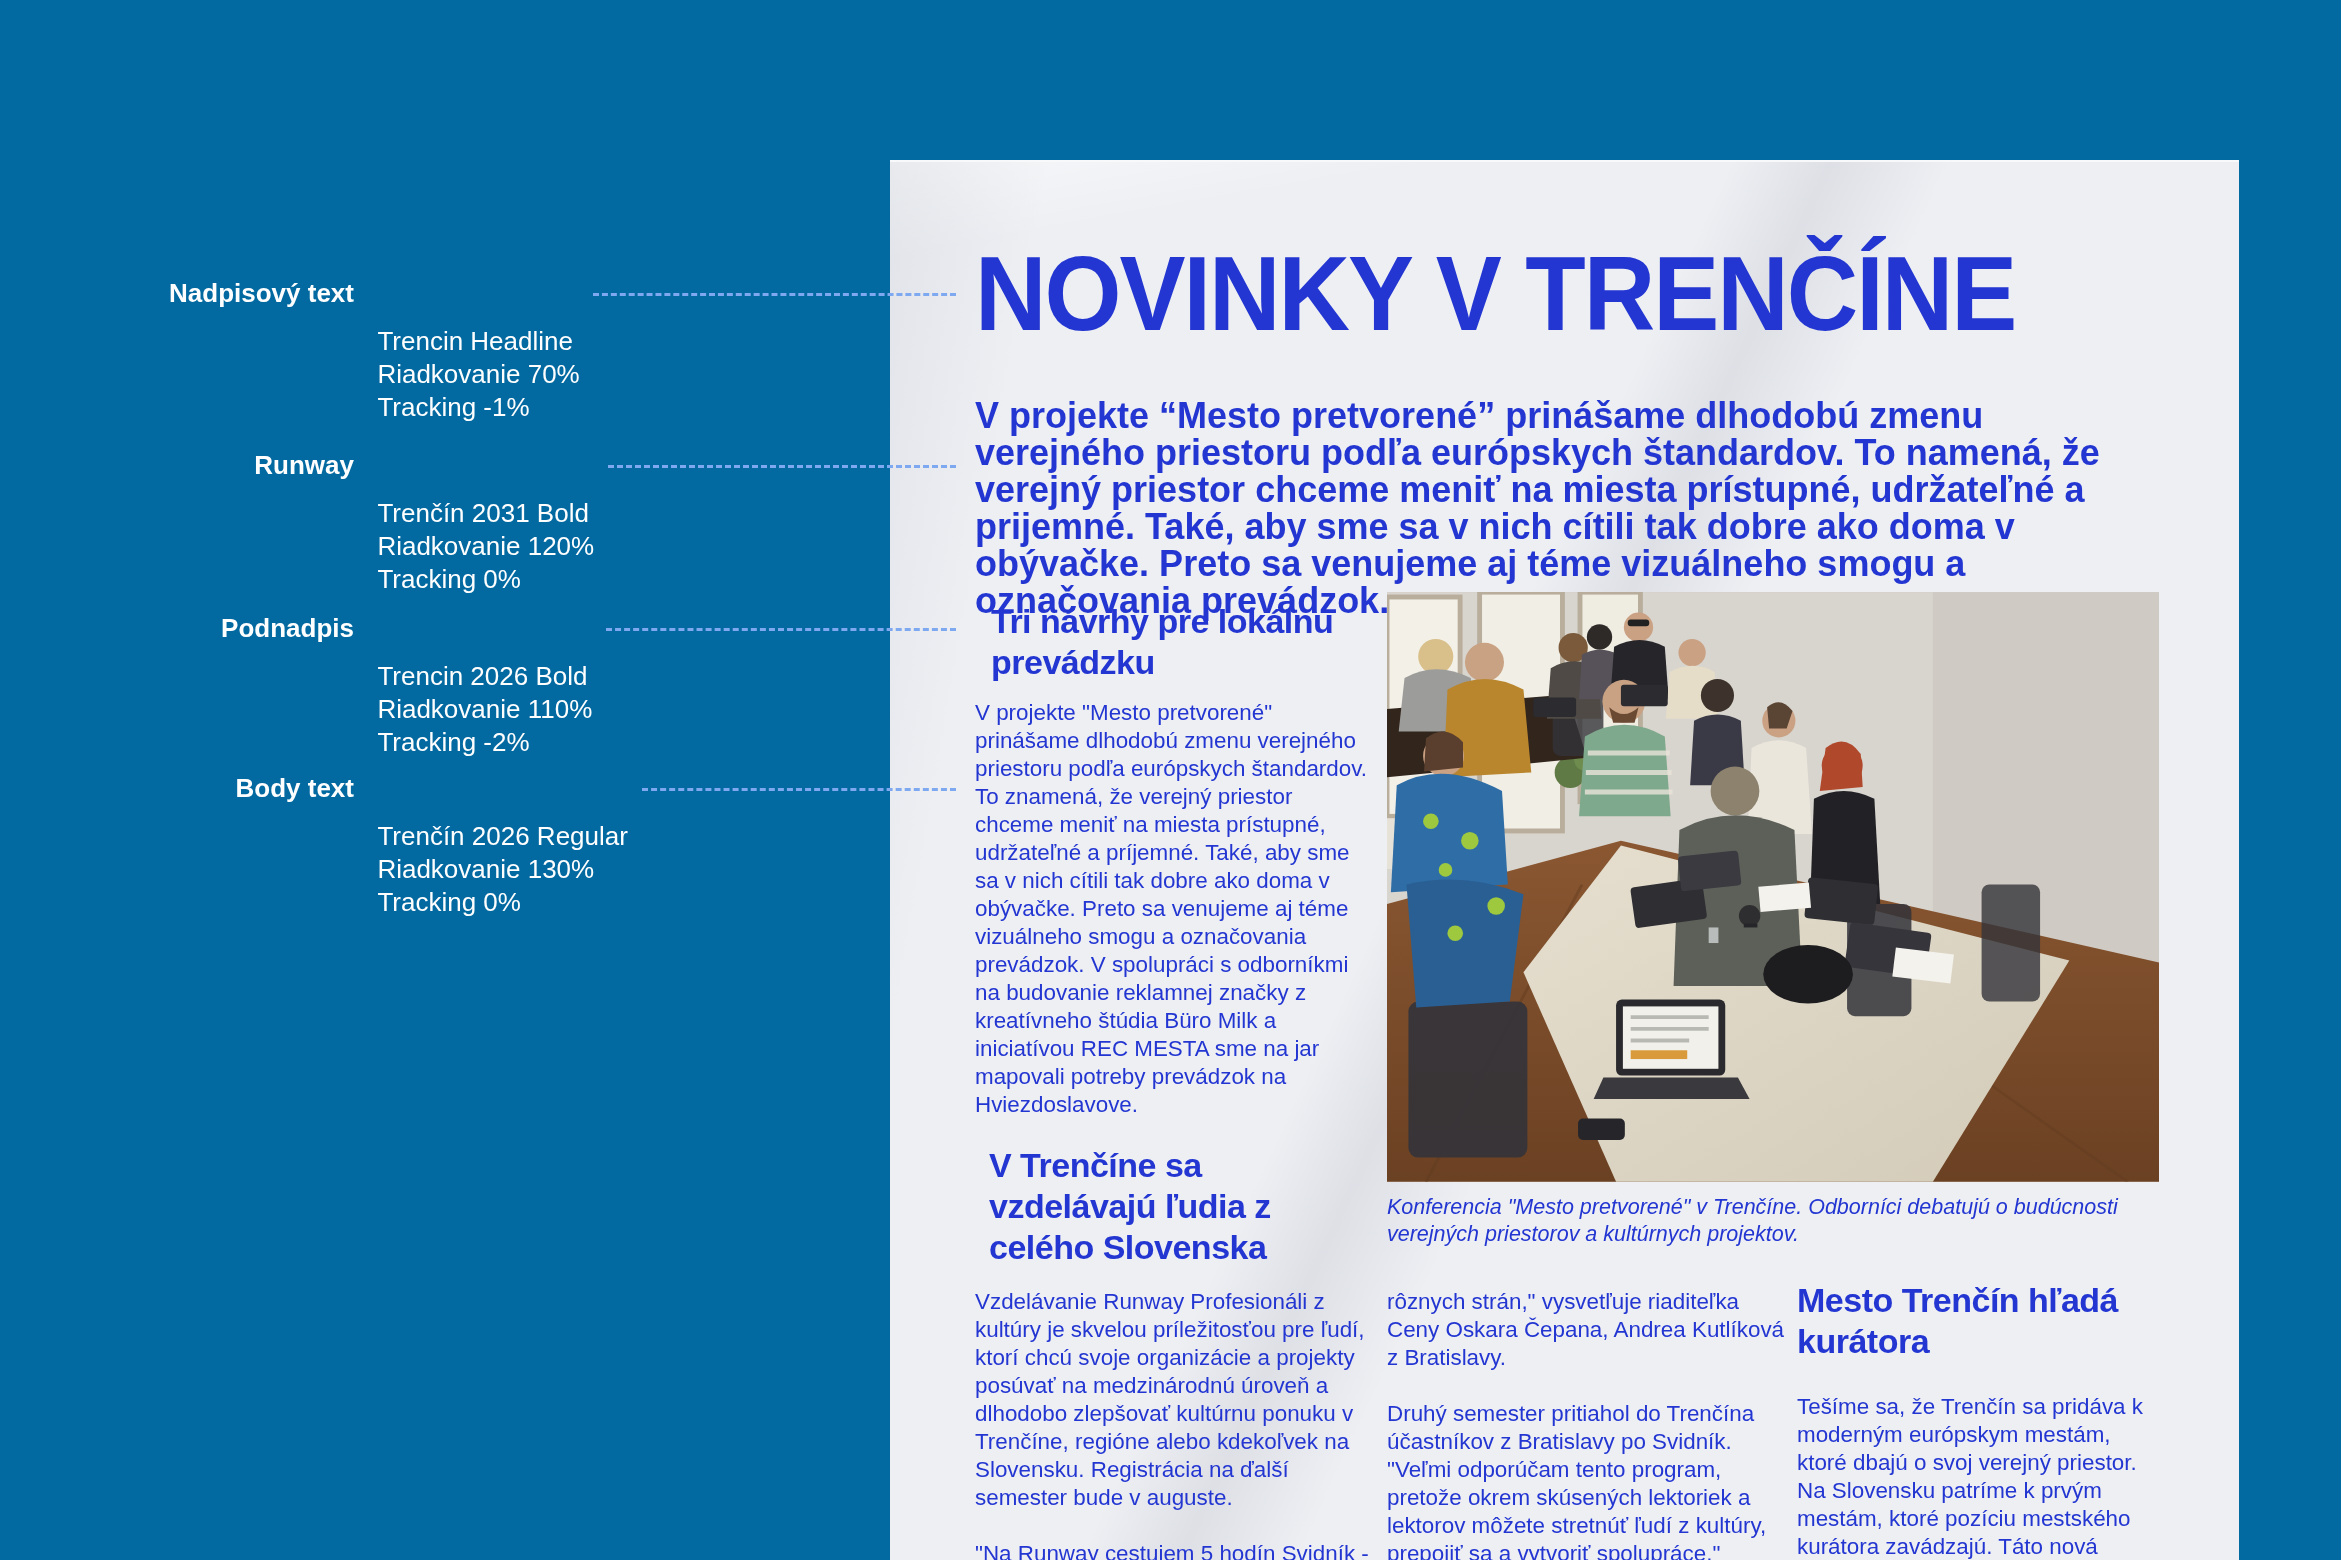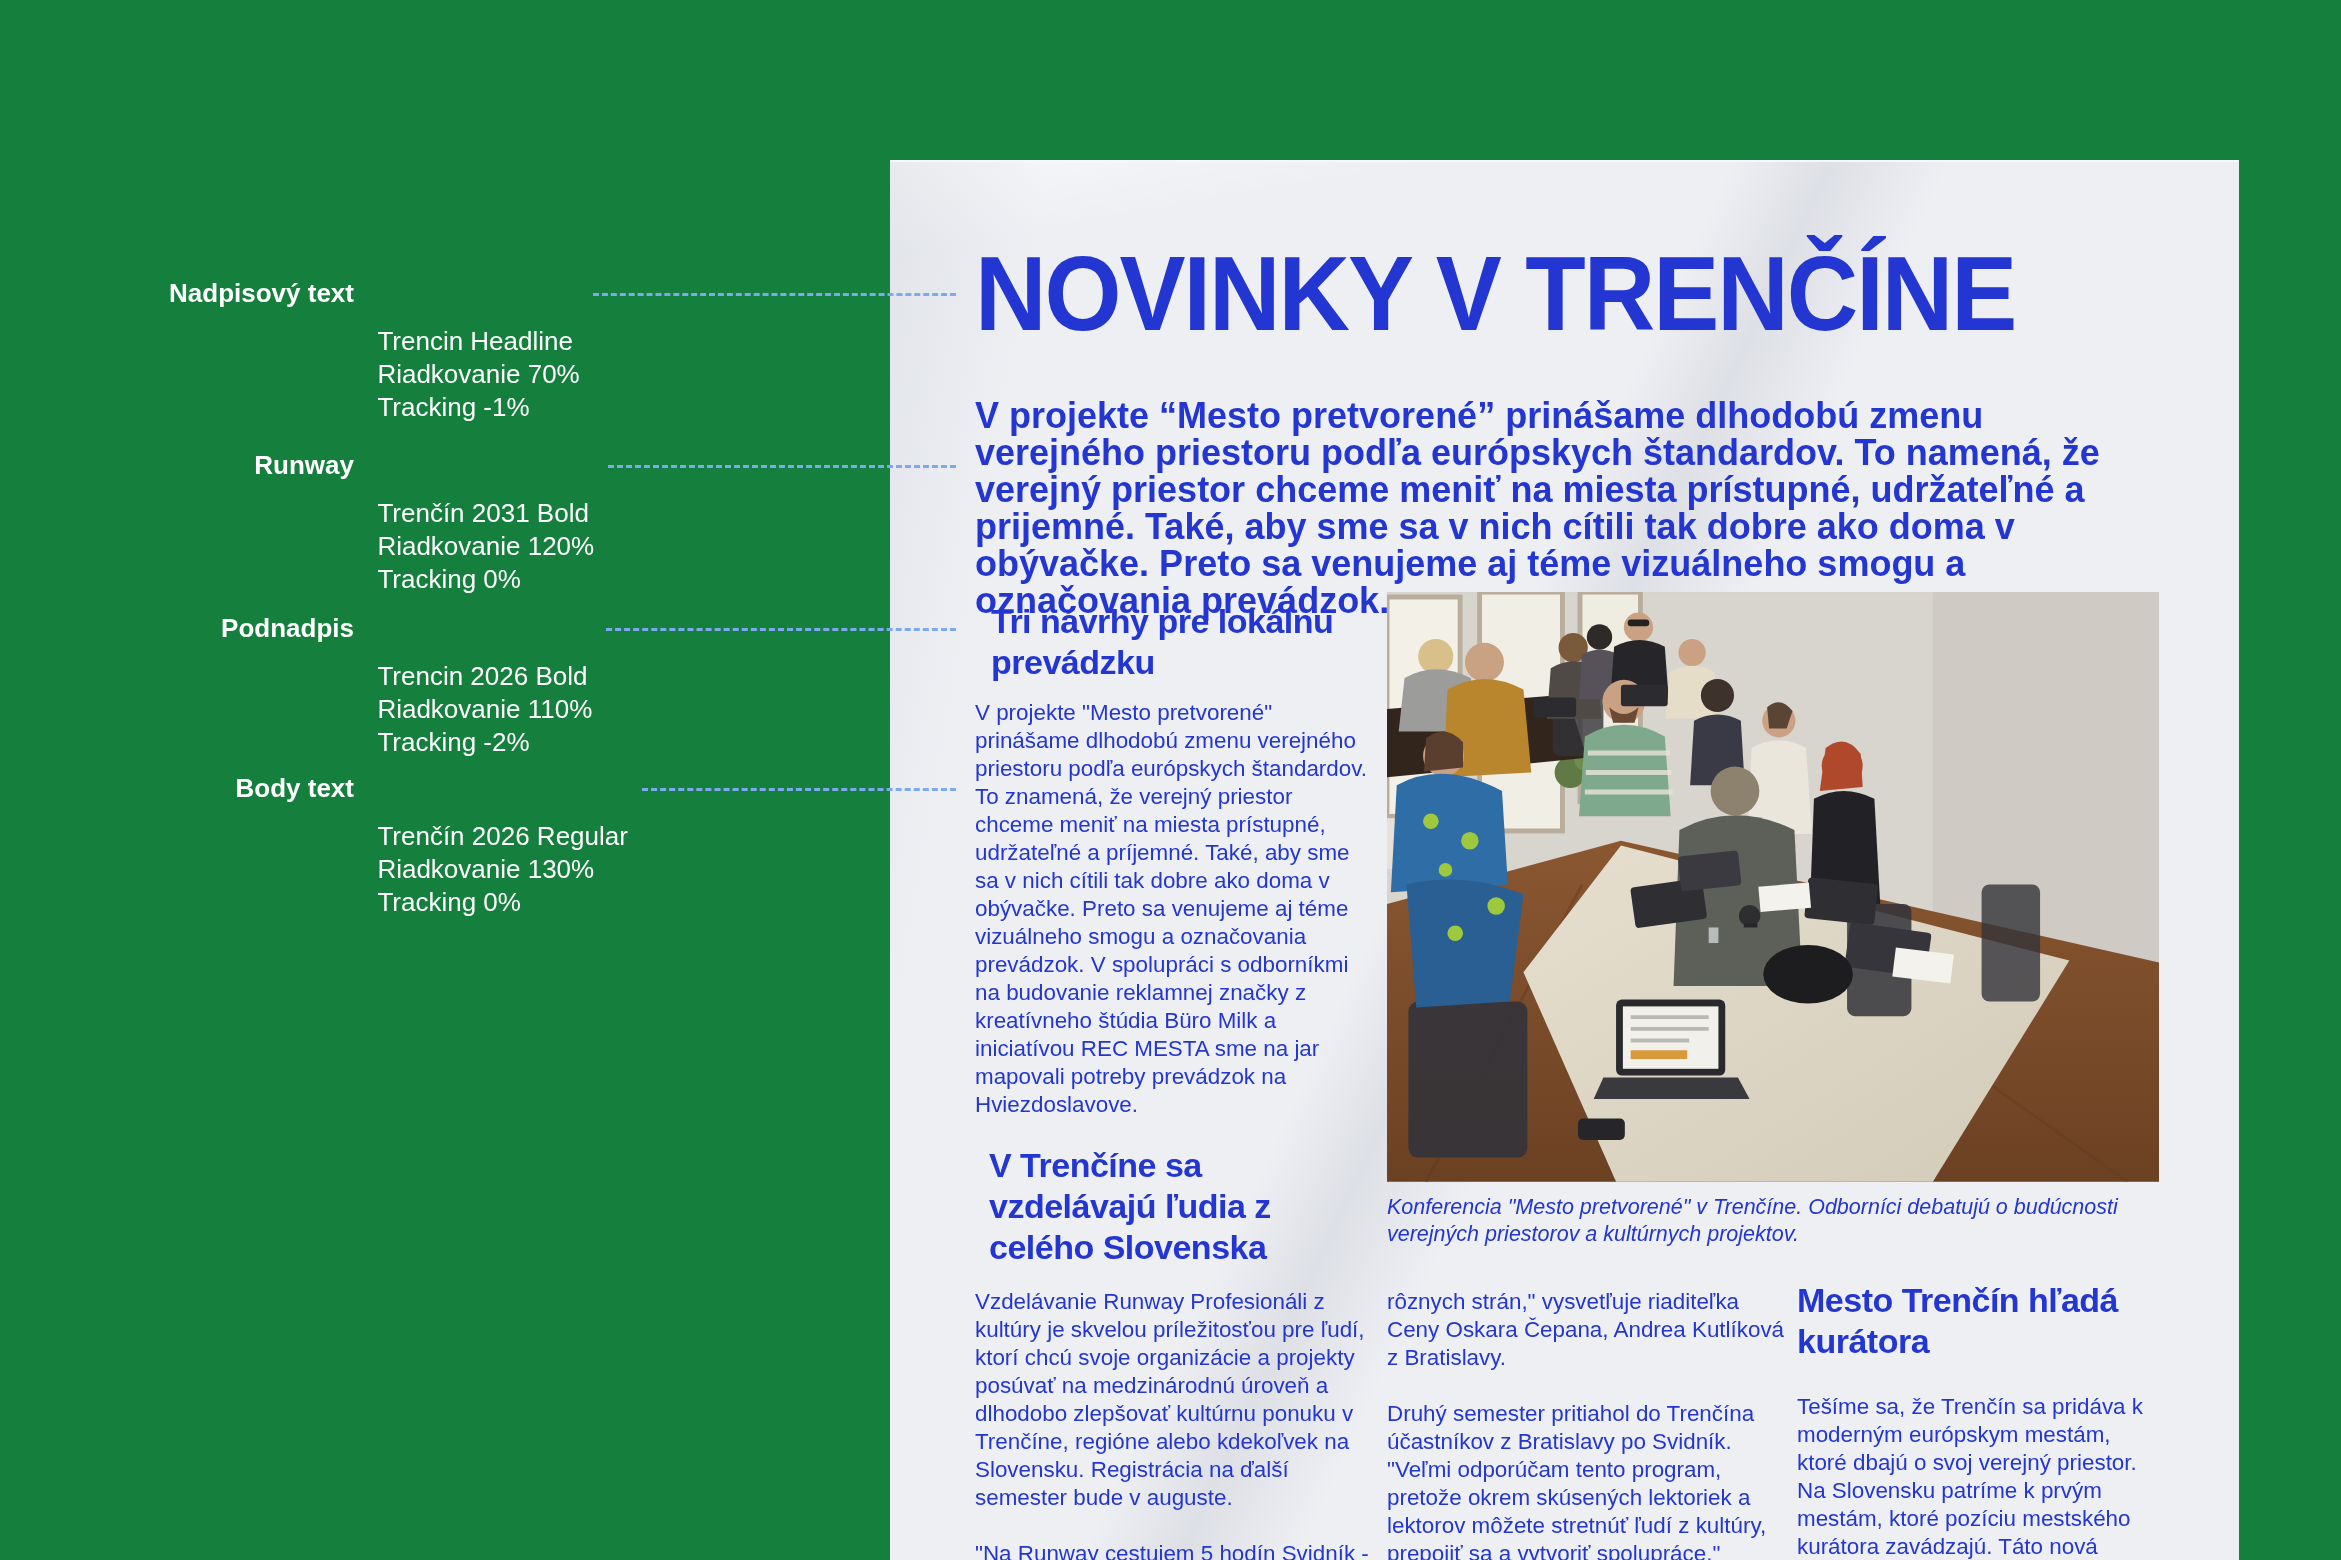--- a/index.html
+++ b/index.html
@@ -1,16 +1,16 @@
 <!DOCTYPE html>
 <html><head>
 <meta charset="utf-8">
 <style>
   html,body{margin:0;padding:0;background:#1333D6;}
-  .stage{position:relative;width:2342px;height:1560px;background:#15803d;overflow:hidden;
+  .stage{position:relative;width:2342px;height:1560px;background:#0369a1;overflow:hidden;
          font-family:"Liberation Sans", sans-serif;}
 
   
   .spec-row{position:absolute;left:0;width:956px;display:flex;align-items:flex-start;z-index:5;}
   .spec-label{width:354px;text-align:right;color:#FFFFFF;font-weight:700;font-size:26px;line-height:33px;flex:0 0 354px;}
   .spec-values{margin-left:23.4px;color:#FFFFFF;font-weight:400;font-size:26px;line-height:33px;white-space:nowrap;margin-top:48px;}
   .spec-leader{flex:1;border-top:3.9px dashed #7EA9F1;margin-top:15.6px;margin-left:13.7px;min-width:39px;}
 
   
   .paper{position:absolute;left:890px;top:160px;width:1349px;height:1400px;

